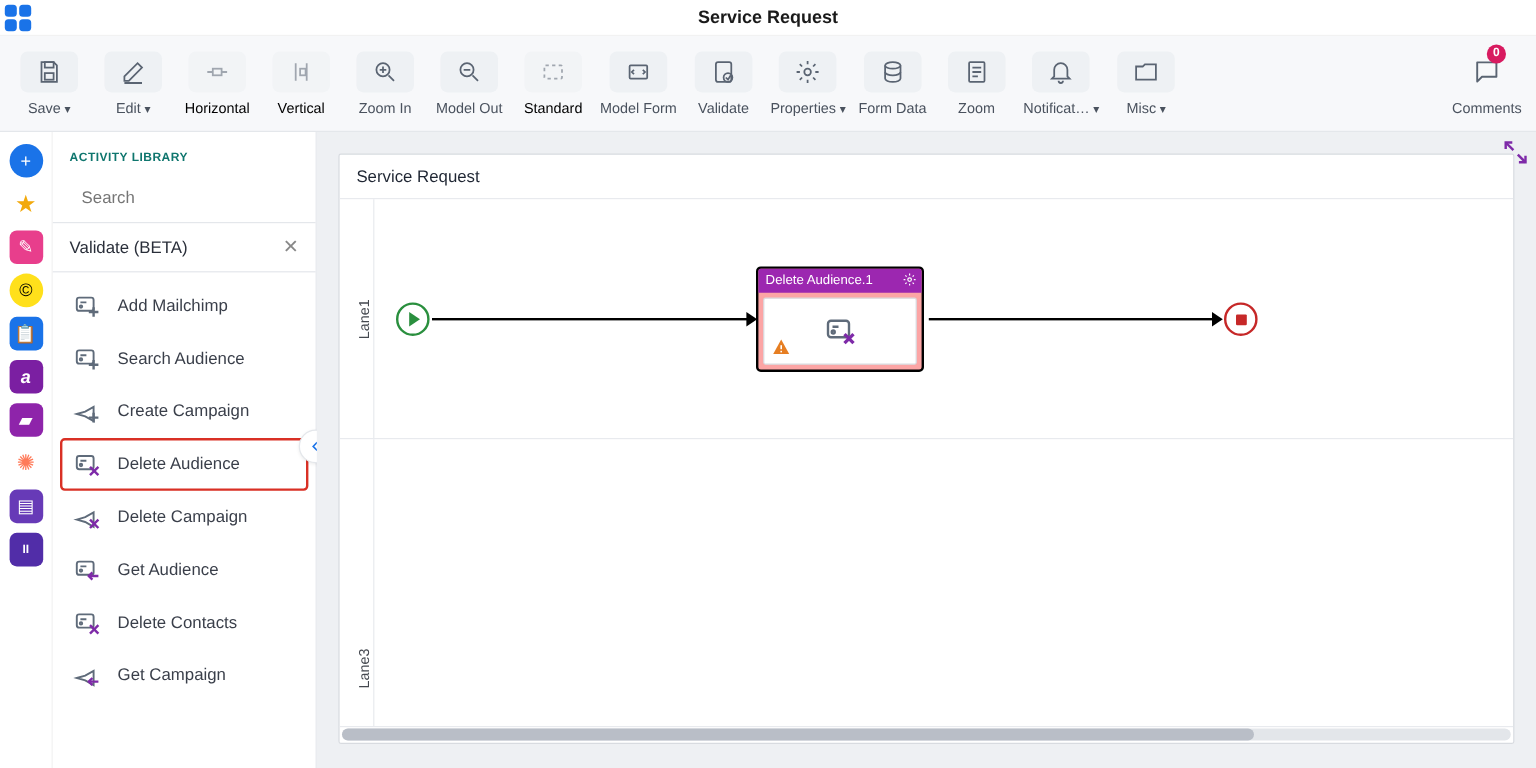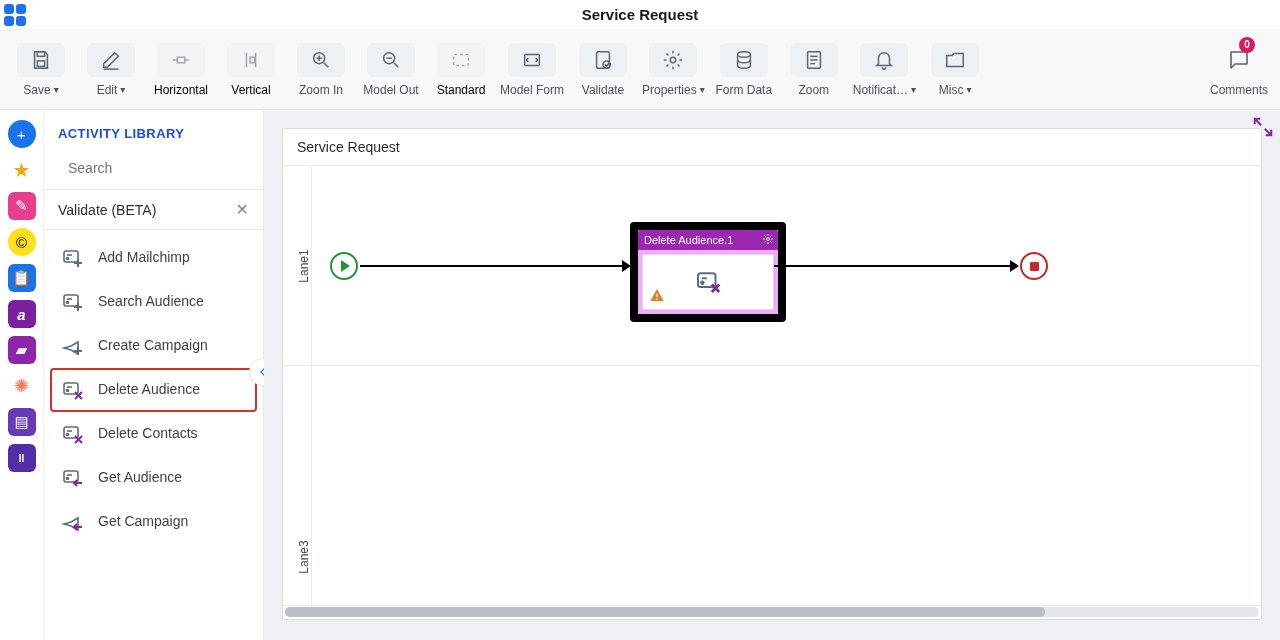--- a/index.html
+++ b/index.html
@@ -18,21 +18,21 @@
 
 .top-strip{height:30px;background:#fff;border-bottom:1px solid #f2f2f2;display:flex;align-items:center}
 .apps{width:22px;height:22px;margin-left:4px;display:grid;grid-template-columns:1fr 1fr;grid-template-rows:1fr 1fr;gap:2px}
 .apps div{background:var(--blue);border-radius:3px}
 .page-title{flex:1;text-align:center;font-weight:600;font-size:15px;color:#1a1a1a}
 
 
 .toolbar{height:80px;background:var(--bg);border-bottom:1px solid var(--border);display:flex;align-items:center;padding:0 10px;gap:8px}
 .tbtn{display:flex;flex-direction:column;align-items:center;justify-content:center;gap:6px;min-width:62px;cursor:pointer;color:var(--grey);font-size:12px}
 .tbtn .ibox{width:48px;height:34px;border-radius:6px;background:#eef1f4;display:flex;align-items:center;justify-content:center;color:#5a6472}
-.tbtn .lbl{color:#4a525e;display:flex;align-items:center;gap:3px;white-space:nowrap}
+.tbtn .lbl{color:#4a525e;display:flex;align-items:flex-end;gap:3px;white-space:nowrap}
 .tbtn.disabled .ibox{opacity:.55}
 .tbtn.disabled .lbl{color:#000000}
 .chev{font-size:10px}
 .spacer{flex:1}
 
 .badge{position:absolute;top:-6px;right:8px;min-width:16px;height:16px;border-radius:9px;background:var(--magenta);color:#fff;font-size:10px;display:flex;align-items:center;justify-content:center;font-weight:600;padding:0 4px}
 
 
 .main{display:flex;height:530px}
 
@@ -45,21 +45,21 @@
 .ri-mc{background:#ffe01b;color:#000;border-radius:50%}
 .ri-blue{background:#1a73e8;color:#fff}
 .ri-teal{background:#7b1fa2;color:#fff;font-style:italic;font-weight:bold}
 .ri-mag{background:#8e24aa;color:#fff}
 .ri-hub{color:#ff7a59;font-size:18px}
 .ri-chat{background:#673ab7;color:#fff}
 .ri-ind{background:#512da8;color:#fff;font-size:10px;font-weight:bold}
 
 
 .panel{width:220px;background:#fff;border-right:1px solid var(--border);position:relative;display:flex;flex-direction:column}
-.panel-hd{padding:16px 14px 12px;font-weight:700;font-size:13px;letter-spacing:.4px;color:#1d4ed8}
+.panel-hd{padding:16px 14px 12px;font-weight:700;font-size:10px;letter-spacing:.4px;color:#0f766e}
 .search{display:flex;align-items:center;gap:8px;padding:6px 14px 12px;border-bottom:1px solid var(--border)}
 .search input{border:none;outline:none;font-size:14px;color:#888;flex:1;background:transparent}
 .group-hd{display:flex;align-items:center;justify-content:space-between;padding:10px 14px;font-size:14px;color:#2a2f3a;border-bottom:1px solid var(--border)}
 .xbtn{color:#888;cursor:pointer;font-size:16px}
 .items{flex:1;overflow:auto;padding:6px 6px}
 .item{display:flex;align-items:center;gap:12px;padding:8px 8px;border-radius:4px;cursor:grab;font-size:14px;color:#3a3f4a;border:2px solid transparent;line-height:1.1}
 .item.selected{border:2px solid #d93025}
 .item .ic{width:26px;height:24px;flex:0 0 26px;color:#5f6b7a}
 .collapse{position:absolute;right:-14px;top:248px;width:28px;height:28px;border-radius:50%;background:#fff;border:1px solid var(--border);display:flex;align-items:center;justify-content:center;color:var(--blue);cursor:pointer;box-shadow:0 1px 3px rgba(0,0,0,.08)}
 
@@ -70,21 +70,21 @@
 .canvas-title{padding:10px 14px;font-size:14px;border-bottom:1px solid #e8eaee}
 .lane{position:absolute;left:0;right:0;border-bottom:1px solid #e8eaee}
 .lane-label{position:absolute;left:4px;top:50%;transform:translateY(-50%) rotate(-90deg);transform-origin:center;font-size:12px;color:#44484f}
 .lane-inner{position:absolute;left:28px;right:0;top:0;bottom:0;border-left:1px solid #e8eaee}
 .node-start,.node-end{position:absolute;width:28px;height:28px;border-radius:50%;background:#fff}
 .node-start{border:2px solid #2a8f3e;display:flex;align-items:center;justify-content:center}
 .node-start::after{content:"";border-left:9px solid #2a8f3e;border-top:6px solid transparent;border-bottom:6px solid transparent;margin-left:3px}
 .node-end{border:2px solid #c62828;display:flex;align-items:center;justify-content:center}
 .node-end::after{content:"";width:9px;height:9px;background:#c62828;border-radius:1px}
 
-.node-act{position:absolute;border:8px solid #000000;background:#f0abfc;border-radius:4px;width:156px}
+.node-act{position:absolute;border:2px solid #000000;background:#fca5a5;border-radius:4px;width:140px}
 .node-act .bar{background:#9c27b0;color:#fff;font-size:11px;padding:4px 24px 4px 6px;display:flex;align-items:center;position:relative;border-radius:2px 2px 0 0}
 .node-act .bar .gear{position:absolute;right:4px;top:3px}
 .node-act .body{height:56px;display:flex;align-items:center;justify-content:center;position:relative;border:1px solid #d8dbe0;margin:4px;border-radius:2px;background:#fff}
 .node-act .warn{position:absolute;left:6px;bottom:6px;color:#e67e22}
 
 .edge{position:absolute;height:2px;background:#000}
 .arrowR{position:absolute;border-left:9px solid #000;border-top:6px solid transparent;border-bottom:6px solid transparent}
 
 .hscroll{position:absolute;left:2px;right:2px;bottom:2px;height:10px;background:#e3e6ea;border-radius:5px}
 .hscroll .thumb{height:100%;background:#b9bec7;border-radius:5px}
@@ -334,44 +334,56 @@
                 <line x1="14" y1="14" x2="21" y2="21"></line>
                 <line x1="21" y1="14" x2="14" y2="21"></line>
               </g>
             </svg>
           </span>
           <span>Delete Audience</span>
         </div>
         <div class="item">
           <span class="ic">
             <svg width="26" height="24" viewBox="0 0 24 24" fill="none" stroke="#5f6b7a" stroke-width="1.6">
+              <path d="M3 14l7-2 7-4v12l-7-4-7-2z"></path>
+              <g stroke="#7e2aa8" stroke-width="2">
+                <line x1="14" y1="14" x2="21" y2="21"></line>
+                <line x1="21" y1="14" x2="14" y2="21"></line>
+              </g>
+            </svg>
+          </span>
+          <span>Delete Campaign</span>
+        </div>
+        <div class="item">
+          <span class="ic">
+            <svg width="26" height="24" viewBox="0 0 24 24" fill="none" stroke="#5f6b7a" stroke-width="1.6">
+              <rect x="3" y="5" width="14" height="11" rx="2"></rect>
+              <line x1="6" y1="9" x2="11" y2="9"></line>
+              <circle cx="6.5" cy="12.5" r="1"></circle>
+              <g stroke="#7e2aa8" stroke-width="2">
+                <line x1="21" y1="17" x2="13" y2="17"></line>
+                <polyline points="16 14 13 17 16 20"></polyline>
+              </g>
+            </svg>
+          </span>
+          <span>Get Audience</span>
+        </div>
+        <div class="item">
+          <span class="ic">
+            <svg width="26" height="24" viewBox="0 0 24 24" fill="none" stroke="#5f6b7a" stroke-width="1.6">
               <rect x="3" y="5" width="14" height="11" rx="2"></rect>
               <line x1="6" y1="9" x2="11" y2="9"></line>
               <circle cx="6.5" cy="12.5" r="1"></circle>
               <g stroke="#7e2aa8" stroke-width="2">
                 <line x1="14" y1="14" x2="21" y2="21"></line>
                 <line x1="21" y1="14" x2="14" y2="21"></line>
               </g>
             </svg>
           </span>
           <span>Delete Contacts</span>
-        </div>
-        <div class="item">
-          <span class="ic">
-            <svg width="26" height="24" viewBox="0 0 24 24" fill="none" stroke="#5f6b7a" stroke-width="1.6">
-              <rect x="3" y="5" width="14" height="11" rx="2"></rect>
-              <line x1="6" y1="9" x2="11" y2="9"></line>
-              <circle cx="6.5" cy="12.5" r="1"></circle>
-              <g stroke="#7e2aa8" stroke-width="2">
-                <line x1="21" y1="17" x2="13" y2="17"></line>
-                <polyline points="16 14 13 17 16 20"></polyline>
-              </g>
-            </svg>
-          </span>
-          <span>Get Audience</span>
         </div>
         <div class="item">
           <span class="ic">
             <svg width="26" height="24" viewBox="0 0 24 24" fill="none" stroke="#5f6b7a" stroke-width="1.6">
               <path d="M3 14l7-2 7-4v12l-7-4-7-2z"></path>
               <g stroke="#7e2aa8" stroke-width="2">
                 <line x1="21" y1="17" x2="13" y2="17"></line>
                 <polyline points="16 14 13 17 16 20"></polyline>
               </g>
             </svg>

